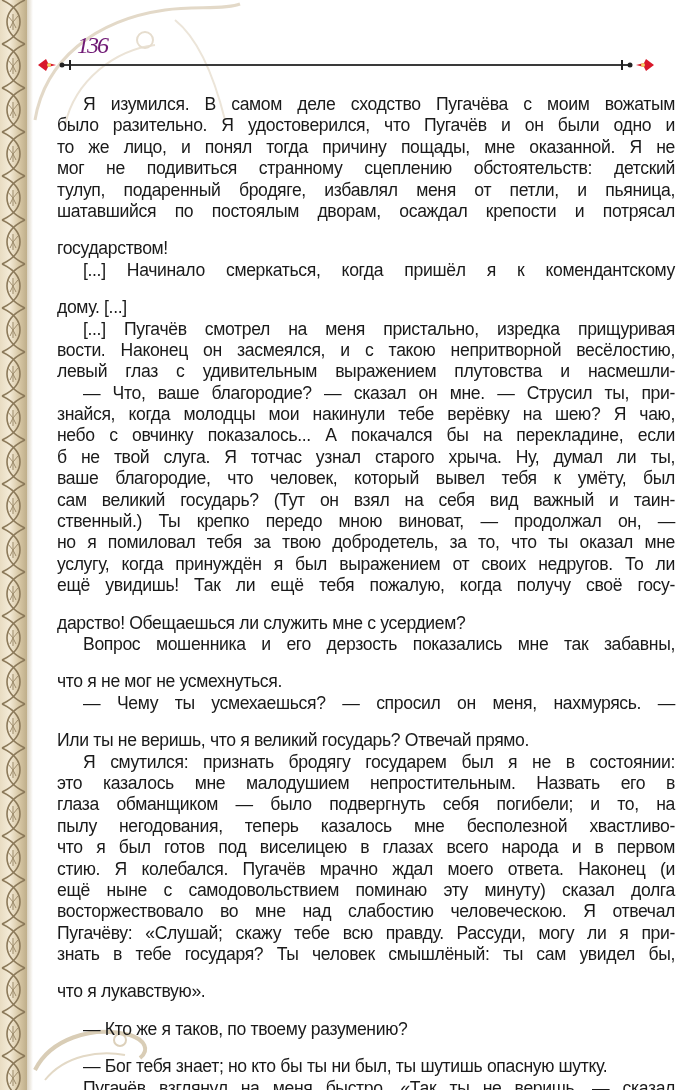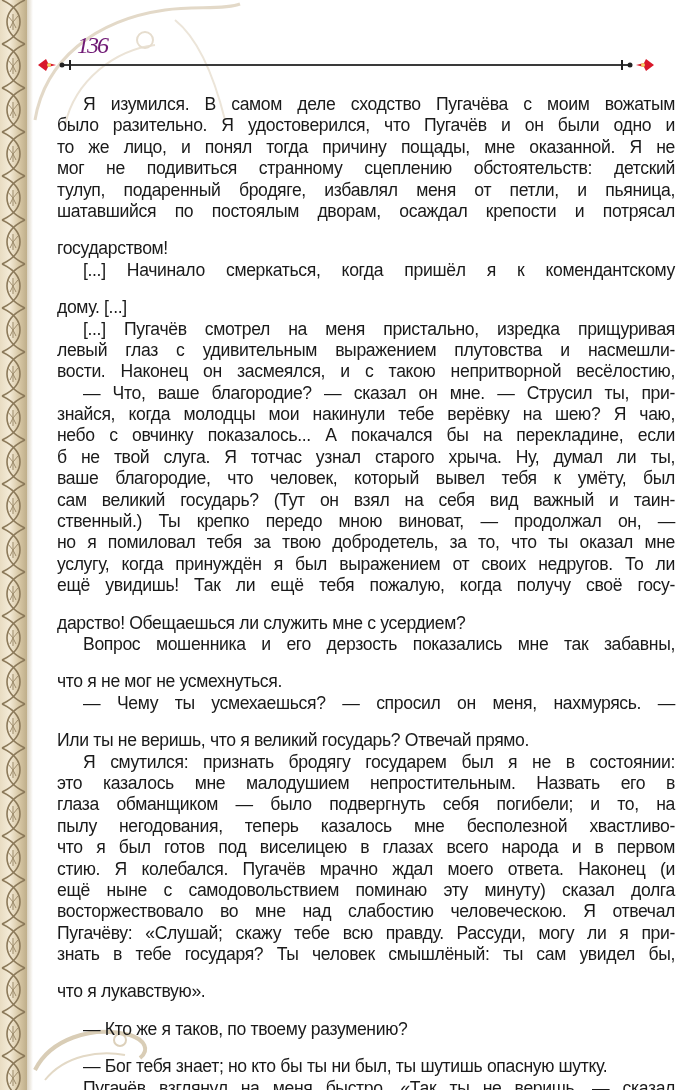--- a/index.html
+++ b/index.html
@@ -153,22 +153,22 @@
     <div class="line">тулуп, подаренный бродяге, избавлял меня от петли, и пьяница,</div>
     <div class="line">шатавшийся по постоялым дворам, осаждал крепости и потрясал</div>
     <div class="line last">государством!</div>
   </div>
   <div>
     <div class="line indent">[...] Начинало смеркаться, когда пришёл я к комендантскому</div>
     <div class="line last">дому. [...]</div>
   </div>
   <div>
     <div class="line indent">[...] Пугачёв смотрел на меня пристально, изредка прищуривая</div>
+    <div class="line">вости. Наконец он засмеялся, и с такою непритворной весёлостию,</div>
     <div class="line">левый глаз с удивительным выражением плутовства и насмешли-</div>
-    <div class="line">вости. Наконец он засмеялся, и с такою непритворной весёлостию,</div>
   </div>
   <div>
     <div class="line indent">— Что, ваше благородие? — сказал он мне. — Струсил ты, при-</div>
     <div class="line">знайся, когда молодцы мои накинули тебе верёвку на шею? Я чаю,</div>
     <div class="line">небо с овчинку показалось... А покачался бы на перекладине, если</div>
     <div class="line">б не твой слуга. Я тотчас узнал старого хрыча. Ну, думал ли ты,</div>
     <div class="line">ваше благородие, что человек, который вывел тебя к умёту, был</div>
     <div class="line">сам великий государь? (Тут он взял на себя вид важный и таин-</div>
     <div class="line">ственный.) Ты крепко передо мною виноват, — продолжал он, —</div>
     <div class="line">но я помиловал тебя за твою добродетель, за то, что ты оказал мне</div>

